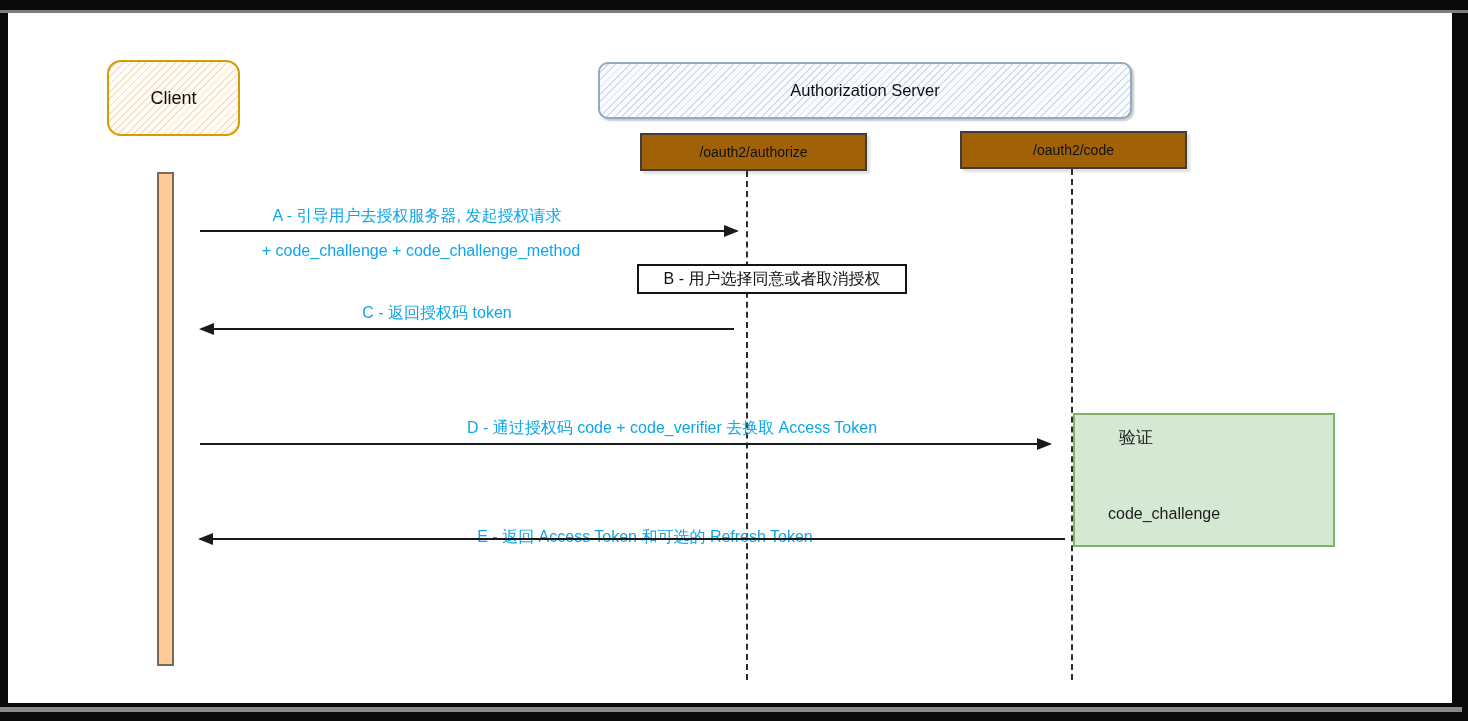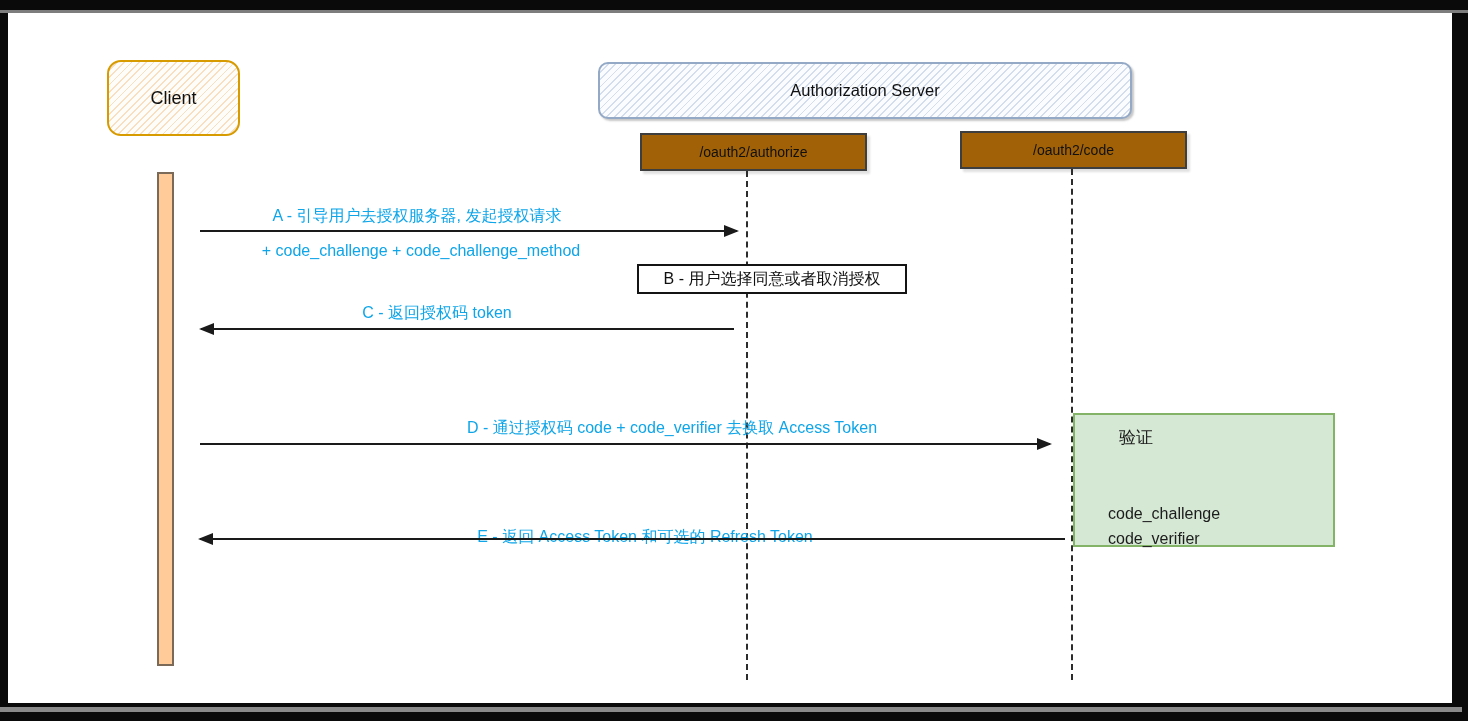--- a/index.html
+++ b/index.html
@@ -156,16 +156,15 @@
 
   <div class="abs msg-label label-e">E - 返回 Access Token 和可选的 Refresh Token</div>
   <div class="abs arrow arrow-e">
     <span class="head-left"></span>
   </div>
 
   <div class="abs validation-box">
     <div class="validation-title">验证</div>
     <div class="validation-items">
       <div>code_challenge</div>
-      <div>code_verifier</div>
     </div>
   </div>
 </div>
 
 </body></html>

